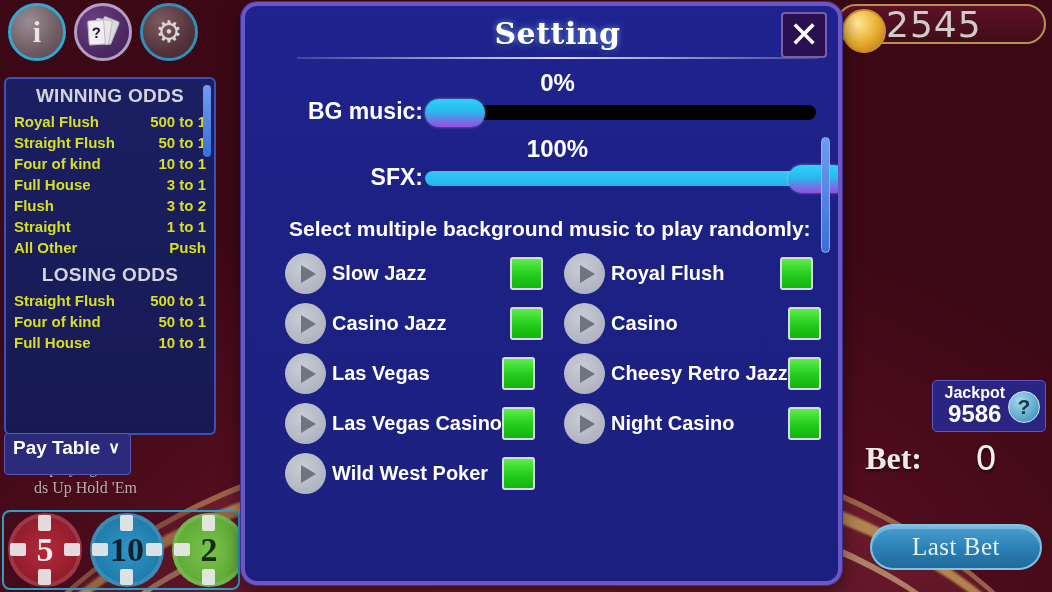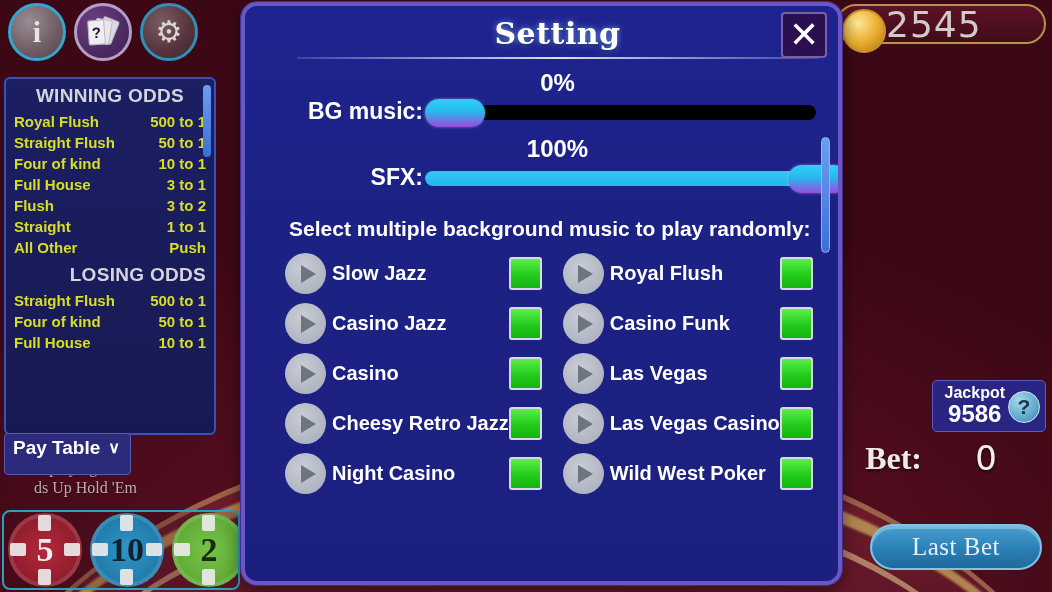--- a/index.html
+++ b/index.html
@@ -374,21 +374,21 @@
     </div>
     <div class="odds-row">
       <span>Straight</span>
       <span class="v">1 to 1</span>
     </div>
     <div class="odds-row">
       <span>All Other</span>
       <span class="v">Push</span>
     </div>
 
-    <div class="odds-title" style="padding-top:6px;text-align:right;">LOSING ODDS</div>
+    <div class="odds-title" style="padding-top:6px;">LOSING ODDS</div>
 
     <div class="odds-row">
       <span>Straight Flush</span>
       <span class="v">500 to 1</span>
     </div>
     <div class="odds-row">
       <span>Four of kind</span>
       <span class="v">50 to 1</span>
     </div>
     <div class="odds-row">
@@ -488,65 +488,58 @@
           <div class="music-name">Royal Flush</div>
           <div class="chk"></div>
         </div>
         <div class="music-item">
           <div class="play-btn">
             <span class="play-tri"></span>
           </div>
           <div class="music-name">Casino Jazz</div>
           <div class="chk"></div>
         </div>
+        <div class="music-item">
+          <div class="play-btn">
+            <span class="play-tri"></span>
+          </div>
+          <div class="music-name">Casino</div>
+          <div class="chk"></div>
+        </div>
         <div class="music-item col-right">
           <div class="play-btn">
             <span class="play-tri"></span>
           </div>
-          <div class="music-name">Casino Funk</div>
+          <div class="music-name">Las Vegas</div>
           <div class="chk"></div>
         </div>
         <div class="music-item">
           <div class="play-btn">
             <span class="play-tri"></span>
           </div>
-          <div class="music-name">Casino</div>
+          <div class="music-name">Cheesy Retro Jazz</div>
           <div class="chk"></div>
         </div>
         <div class="music-item col-right">
           <div class="play-btn">
             <span class="play-tri"></span>
           </div>
-          <div class="music-name">Las Vegas</div>
+          <div class="music-name">Las Vegas Casino</div>
           <div class="chk"></div>
         </div>
         <div class="music-item">
           <div class="play-btn">
             <span class="play-tri"></span>
           </div>
-          <div class="music-name">Cheesy Retro Jazz</div>
+          <div class="music-name">Night Casino</div>
           <div class="chk"></div>
         </div>
         <div class="music-item col-right">
           <div class="play-btn">
             <span class="play-tri"></span>
           </div>
-          <div class="music-name">Las Vegas Casino</div>
-          <div class="chk"></div>
-        </div>
-        <div class="music-item">
-          <div class="play-btn">
-            <span class="play-tri"></span>
-          </div>
-          <div class="music-name">Night Casino</div>
-          <div class="chk"></div>
-        </div>
-        <div class="music-item col-right">
-          <div class="play-btn">
-            <span class="play-tri"></span>
-          </div>
           <div class="music-name">Wild West Poker</div>
           <div class="chk"></div>
         </div>
       </div>
   </div>
 
 </div>
 
 </body></html>

